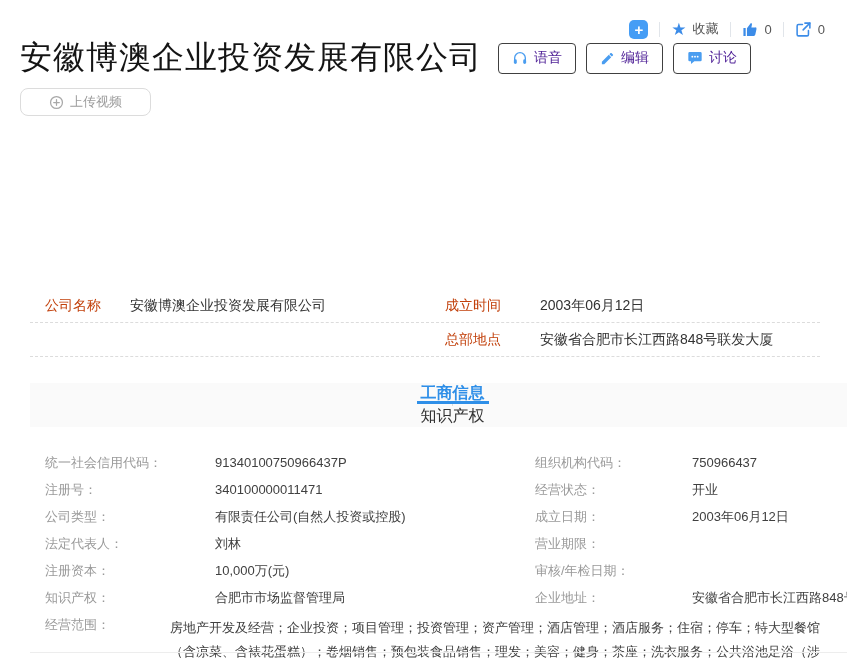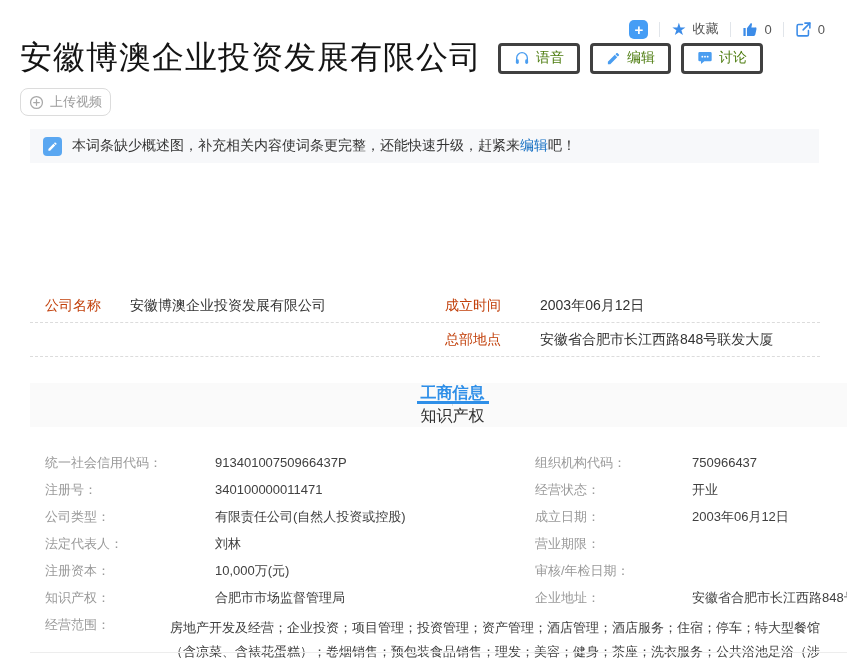--- a/index.html
+++ b/index.html
@@ -11,24 +11,24 @@
   .topbar .sep { width:1px; height:15px; background:#e1e5ea; margin:0 11px; }
   .plus-btn { width:19px; height:19px; background:#459df5; border-radius:5px; color:#fff; display:flex; align-items:center; justify-content:center; font-size:15px; font-weight:bold; cursor:pointer; line-height:1; }
   .top-item { display:flex; align-items:center; gap:6px; cursor:pointer; color:#555; }
   .star { color:#3c8ce8; font-size:17px; line-height:1; }
   .icon-svg { display:block; }
 
   
   .title-row { position:absolute; top:36px; left:20px; display:flex; align-items:center; }
   h1.title { font-size:32px; font-weight:400; color:#141414; letter-spacing:1px; white-space:nowrap; }
   .title-btns { display:flex; margin-left:16px; gap:10px; }
-  .tbtn { display:flex; align-items:center; gap:6px; height:31px; padding:0 13px; background:#fff; border:3px solid #404040; border-radius:4px; font-size:14px; color:#4d7c0f; cursor:pointer; }
+  .tbtn { display:flex; align-items:center; gap:6px; height:31px; padding:0 13px; background:#fff; border:1px solid #404040; border-radius:4px; font-size:14px; color:#4c1d95; cursor:pointer; }
 
   
-  .upload-btn { position:absolute; top:88px; left:20px; display:flex; align-items:center; gap:6px; height:28px; padding:0 8px; border:1px solid #dcdcdc; border-radius:8px; background:#fff; font-size:13px; color:#9b9b9b; cursor:pointer; }
+  .upload-btn { position:absolute; top:88px; left:20px; display:flex; align-items:center; gap:6px; height:28px; padding:0 28px; border:1px solid #dcdcdc; border-radius:8px; background:#fff; font-size:13px; color:#9b9b9b; cursor:pointer; }
 
   
   .notice { position:absolute; top:129px; left:30px; width:789px; height:34px; background:#f7f8fa; display:flex; align-items:center; padding-left:13px; font-size:14px; color:#333; }
   .notice-badge { width:19px; height:19px; background:#5aa7f1; border-radius:4px; display:flex; align-items:center; justify-content:center; margin-right:10px; flex:none; }
   .notice a, .edit-link { color:#136ec2; text-decoration:none; cursor:pointer; }
 
   
   .summary { position:absolute; top:173px; left:30px; width:794px; font-size:16px; line-height:27px; color:#333; text-indent:2em; }
   .summary sup { color:#136ec2; font-size:11px; cursor:pointer; text-indent:0; margin-left:2px; }
 
@@ -115,28 +115,20 @@
   </div>
 
   <button class="upload-btn">
     <svg class="icon-svg" width="15" height="15" viewBox="0 0 24 24" fill="none" stroke="#a8a8a8" stroke-width="2" stroke-linecap="round">
         <circle cx="12" cy="12" r="9.5"></circle>
         <path d="M12 7.5v9M7.5 12h9"></path>
       </svg>
     <span>上传视频</span>
   </button>
 
-  <div class="notice">
-    <span class="notice-badge">
-      <svg class="icon-svg" width="11" height="11" viewBox="0 0 24 24" fill="#fff">
-          <path d="M3 17.2V21h3.8L17.9 9.9l-3.8-3.8L3 17.2zM20.7 7.1c.4-.4.4-1 0-1.4l-2.4-2.4c-.4-.4-1-.4-1.4 0l-1.8 1.8 3.8 3.8 1.8-1.8z"></path>
-        </svg>
-    </span>
-    <span><span>本词条缺少概述图，补充相关内容使词条更完整，还能快速升级，赶紧来</span><a class="edit-link">编辑</a><span>吧！</span></span>
-  </div>
 
 
   <div class="basic">
     <div class="basic-row">
       <span class="basic-label">公司名称</span>
       <span class="basic-value">安徽博澳企业投资发展有限公司</span>
       <span class="basic-label">成立时间</span>
       <span class="basic-value">2003年06月12日</span>
     </div>
     <div class="basic-row">

